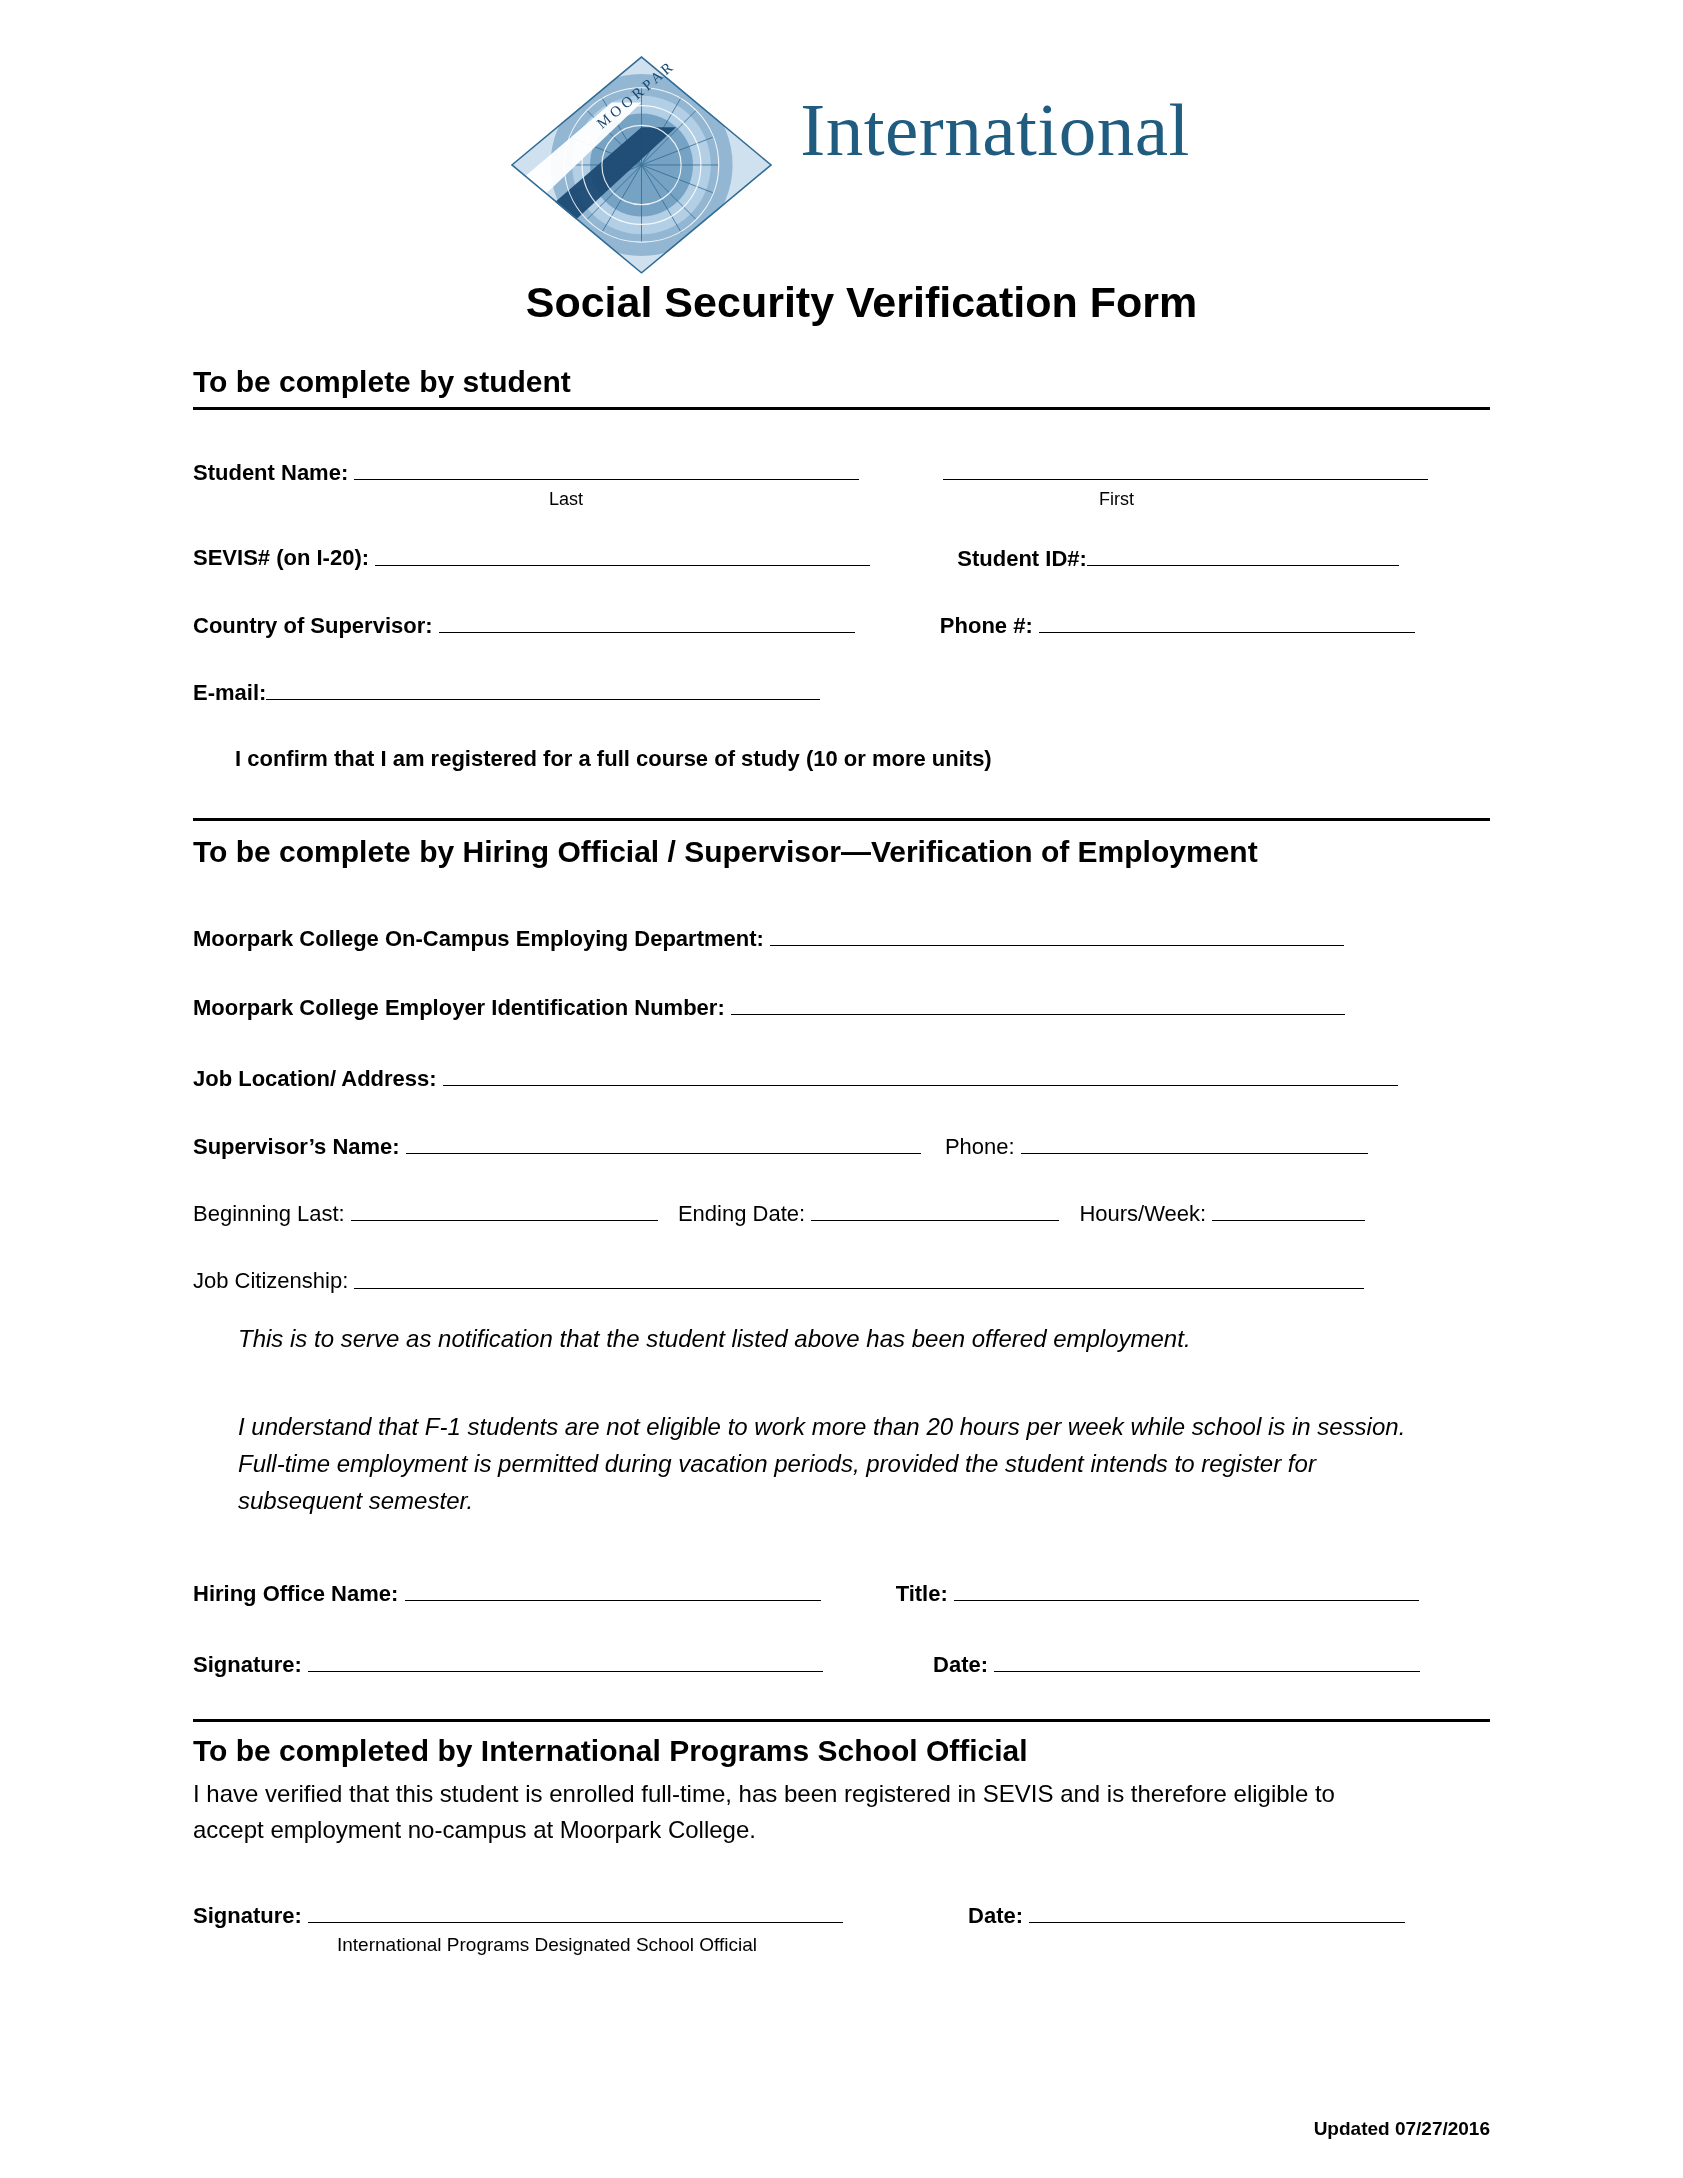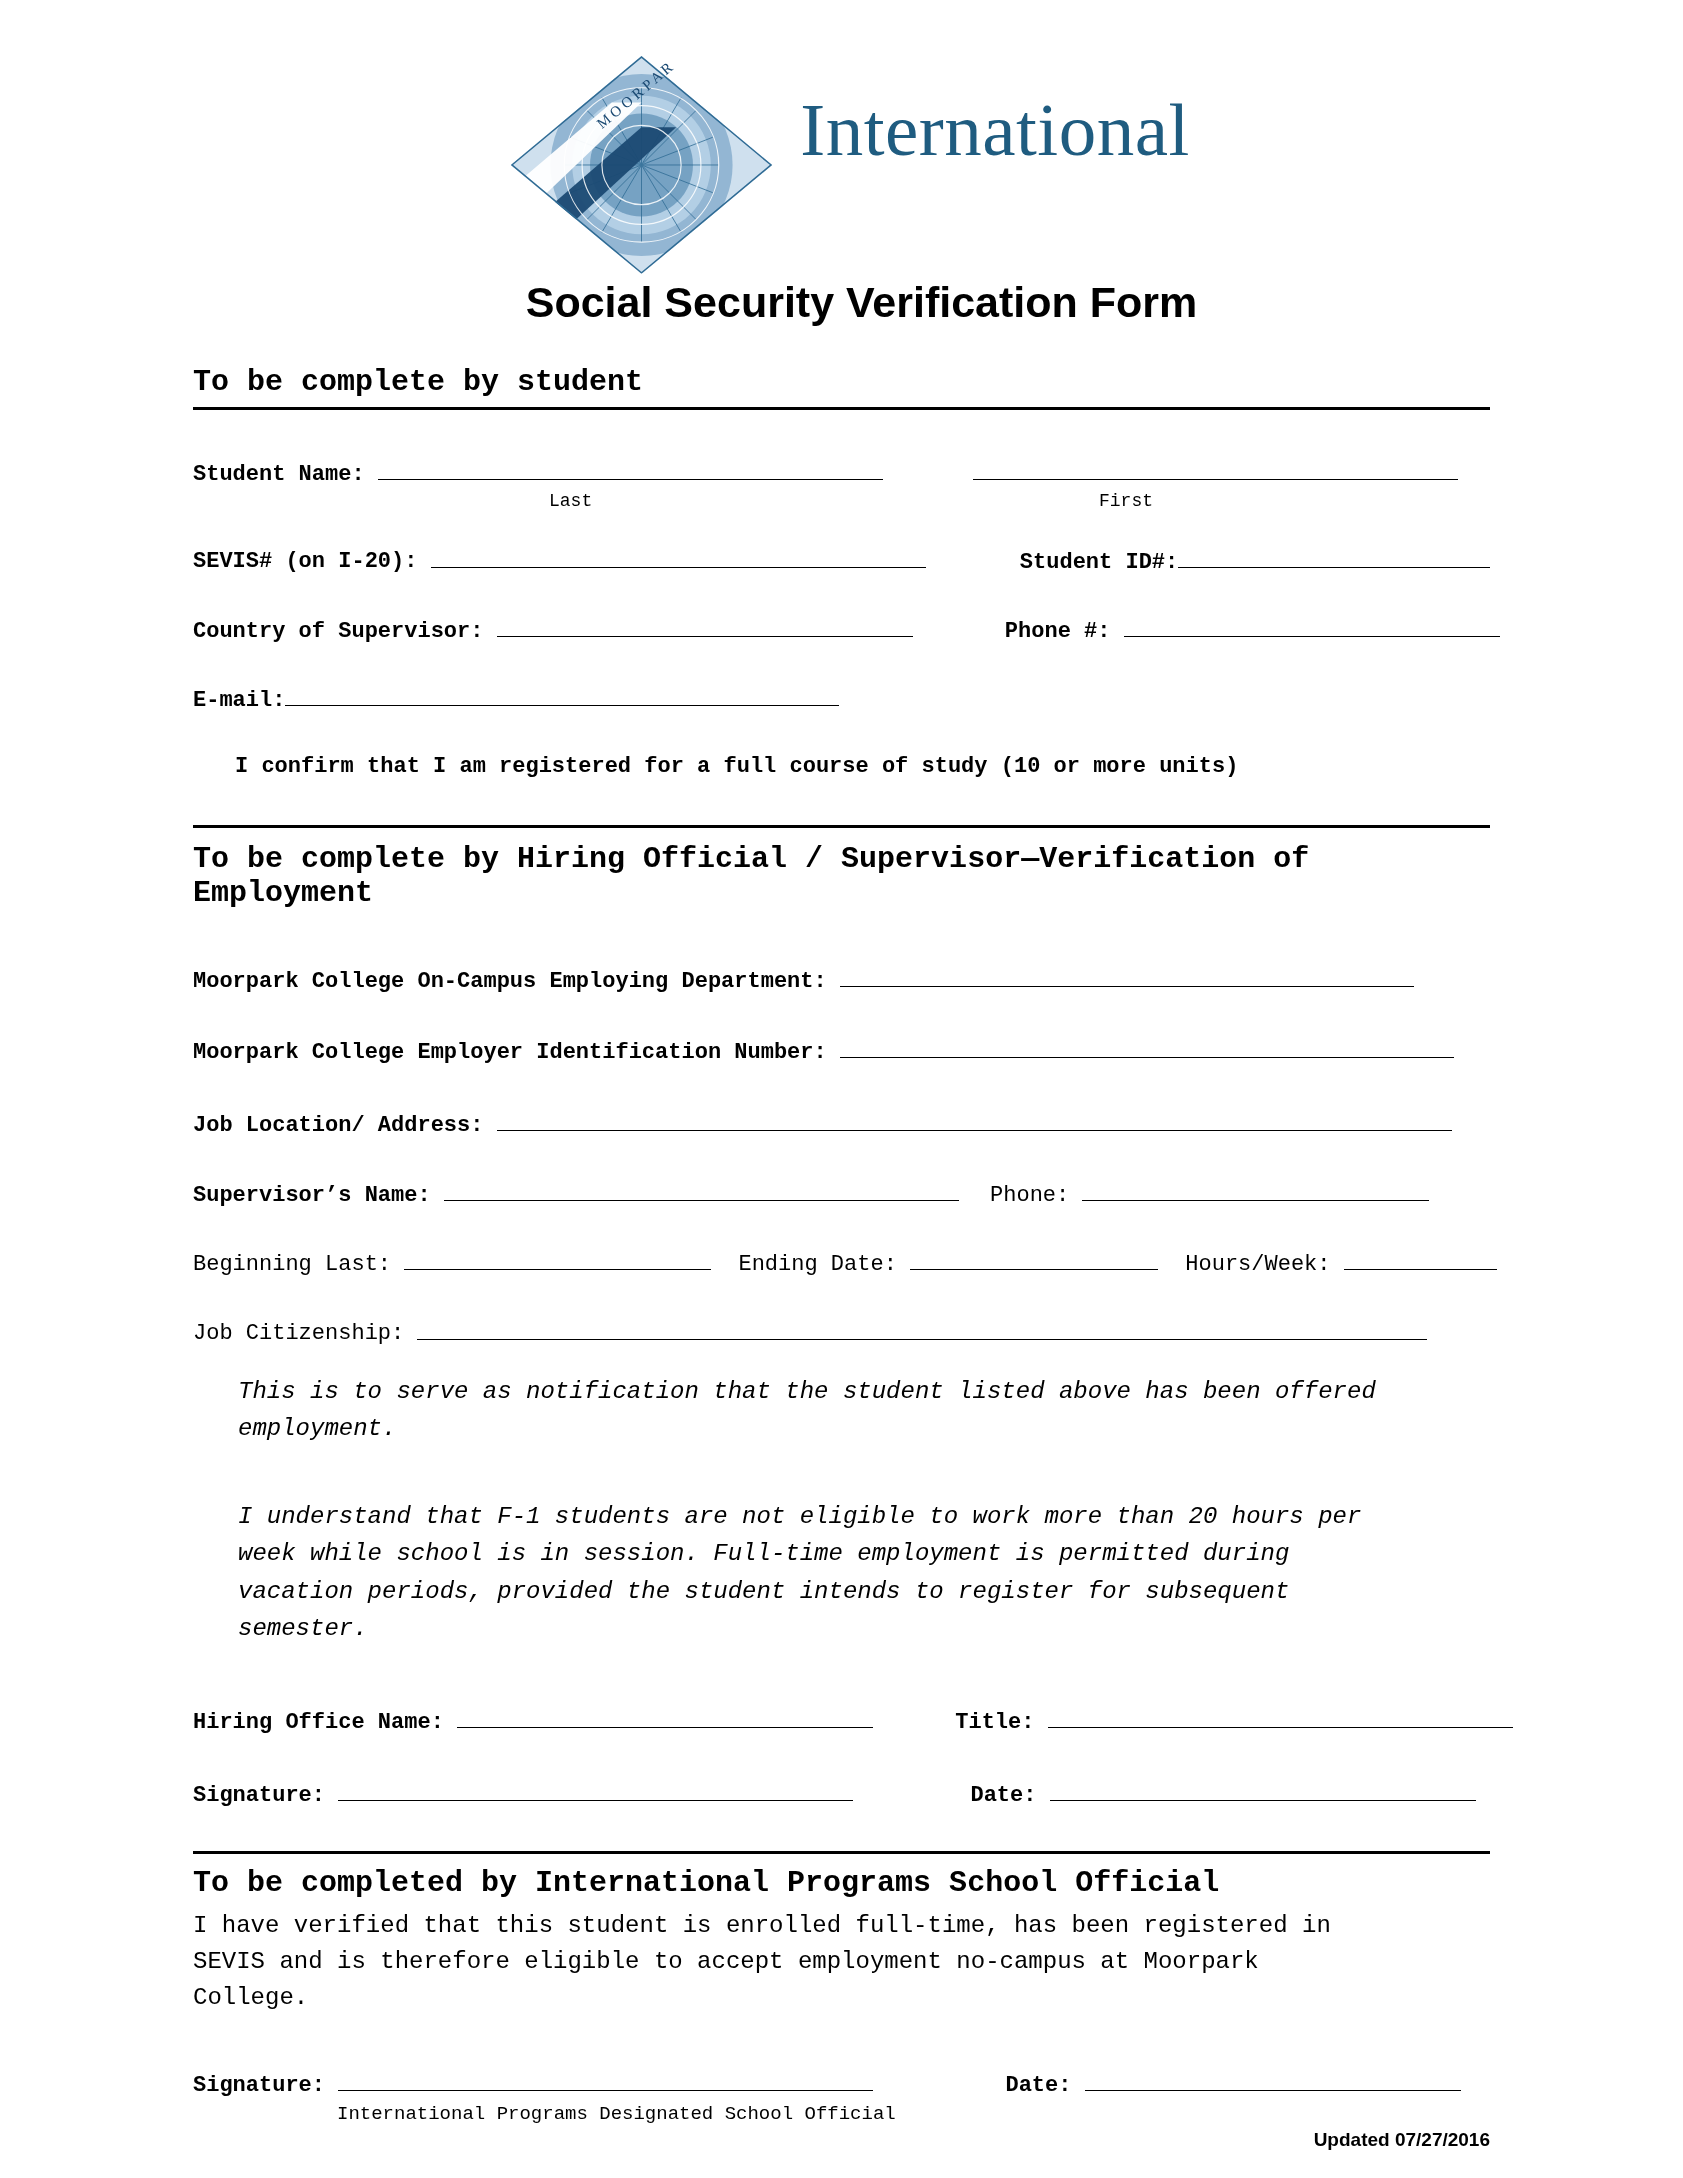--- a/index.html
+++ b/index.html
@@ -57,21 +57,20 @@
     font-size: 43px;
     font-weight: bold;
     margin-top: -8px;
     margin-left: 40px;
   }
 
   
   .content {
     padding: 0 193px 0 193px;
     margin-top: 38px;
-    font-family: Liberation Mono, monospace;
   }
   .section-title {
     font-size: 30px;
     font-weight: bold;
     margin: 0 0 8px 0;
   }
   .rule {
     border: 0;
     border-top: 3px solid #000;
     margin: 6px 0 0 0;
@@ -121,21 +120,21 @@
   }
 
   .footer-note {
     font-size: 19px;
     margin-left: 144px;
     margin-top: 5px;
   }
   .updated {
     position: absolute;
     right: 193px;
-    bottom: 27px;
+    bottom: 38px;
     font-size: 19px;
     font-weight: bold;
   }
 </style>
 </head>
 <body>
 
 <div class="page">
 
   <div class="header">

